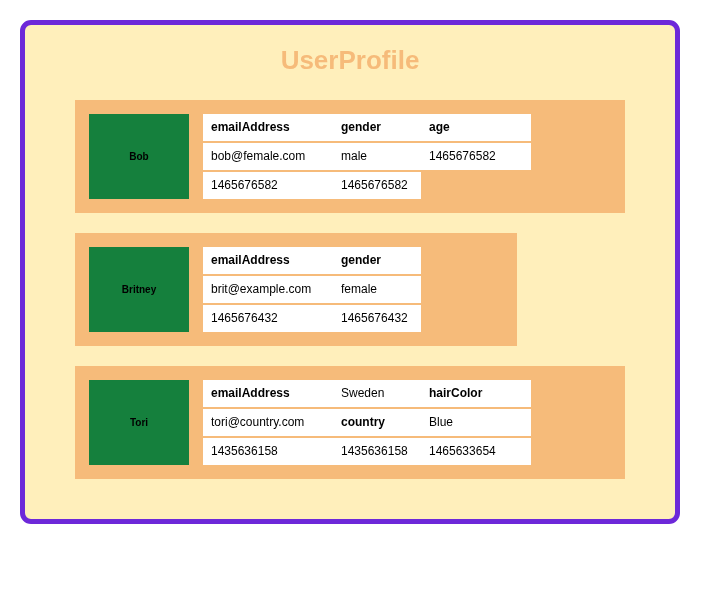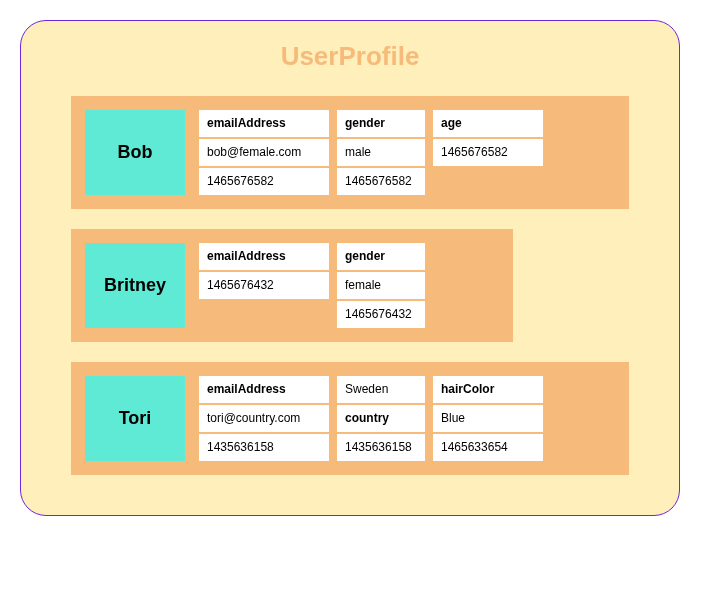--- a/index.html
+++ b/index.html
@@ -8,22 +8,22 @@
       padding: 0;
     }
     body {
       font-family: -apple-system, BlinkMacSystemFont, "Segoe UI", Helvetica, Arial, sans-serif;
       background: #ffffff;
       padding: 20px;
     }
     .container {
       width: 660px;
       background: #ffefbb;
-      border: 1px solid #6d28d9;
-      border-radius: 26px;
+      border: 5px solid #6d28d9;
+      border-radius: 11px;
       padding: 20px 50px 40px 50px;
     }
     .title {
       text-align: center;
       color: #f6bb7a;
       font-size: 26px;
       font-weight: bold;
       margin-bottom: 24px;
     }
     .card {
@@ -31,32 +31,32 @@
       padding: 14px 16px 14px 14px;
       margin-bottom: 20px;
       display: flex;
       align-items: stretch;
       gap: 14px;
     }
     .card:last-child {
       margin-bottom: 0;
     }
     .name-box {
-      background: #5eead4;
+      background: #15803d;
       width: 100px;
       display: flex;
       align-items: center;
       justify-content: center;
-      font-size: 18px;
+      font-size: 10px;
       font-weight: bold;
       color: #000;
     }
     .attrs {
       display: flex;
-      gap: 8px;
+      gap: 0;
       flex: 0 0 auto;
     }
     .attr {
       display: flex;
       flex-direction: column;
       gap: 2px;
     }
     .cell {
       background: #ffffff;
       padding: 6px 8px;
@@ -98,20 +98,21 @@
         <div class="cell">1465676582</div>
       </div>
     </div>
   </div>
 
   <div class="card n2">
     <div class="name-box">Britney</div>
     <div class="attrs">
       <div class="attr w-130">
         <div class="cell header">emailAddress</div>
+        <div class="cell">brit@example.com</div>
         <div class="cell">1465676432</div>
       </div>
       <div class="attr w-110">
         <div class="cell header">gender</div>
         <div class="cell">female</div>
         <div class="cell">1465676432</div>
       </div>
     </div>
   </div>
 

